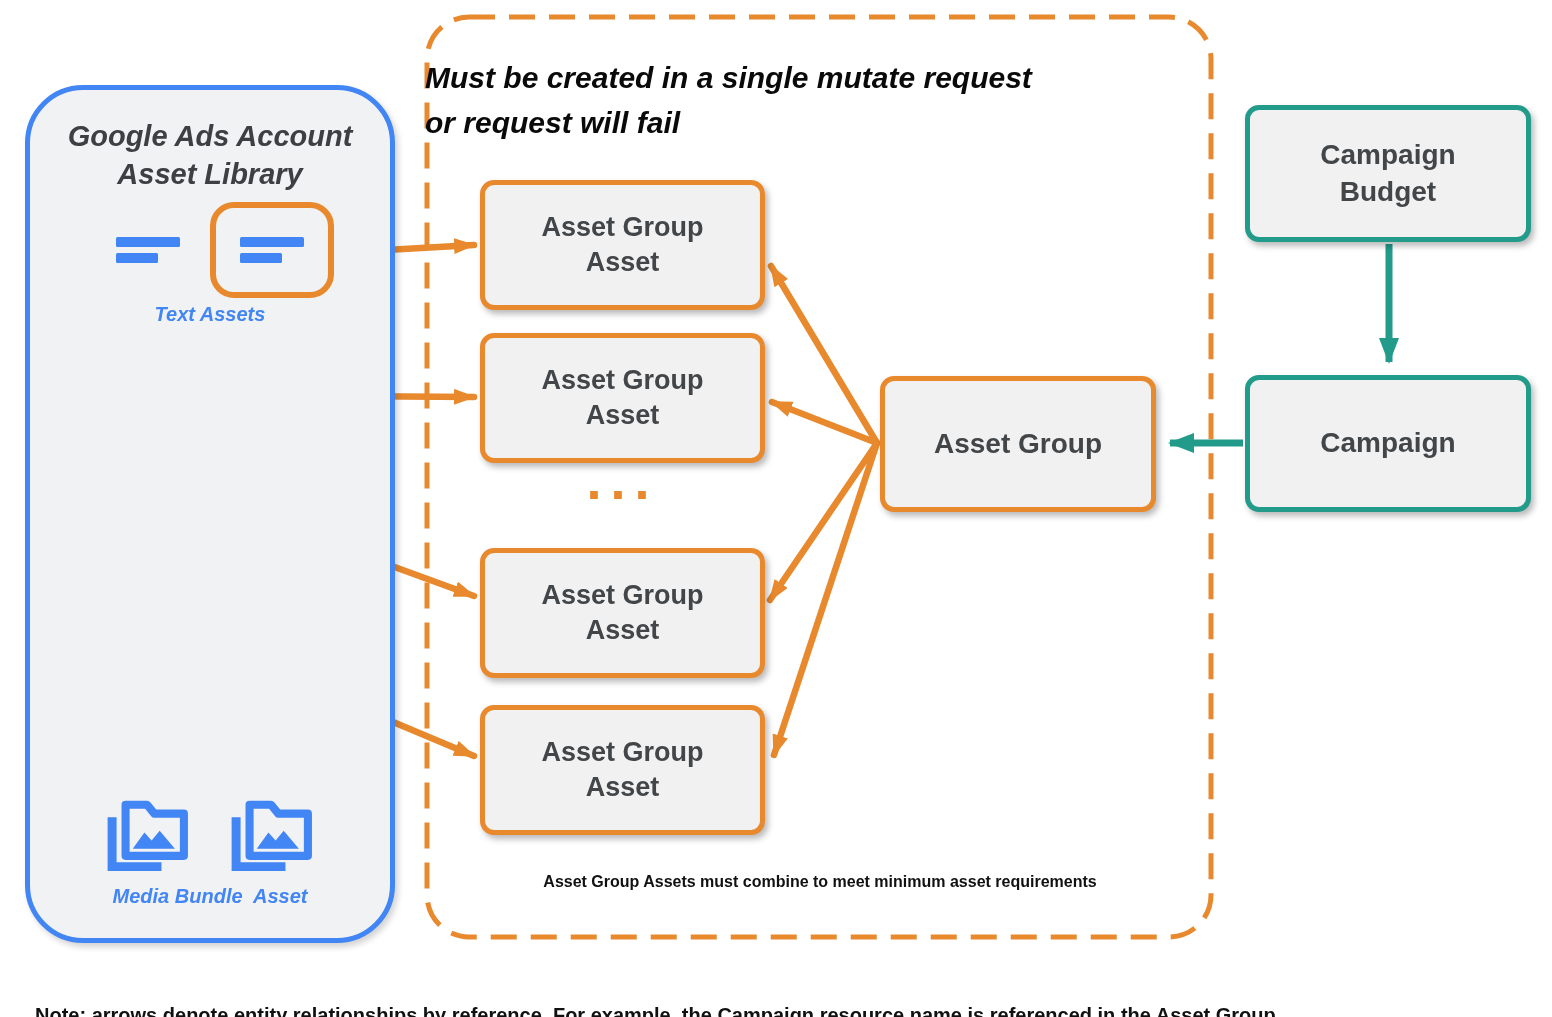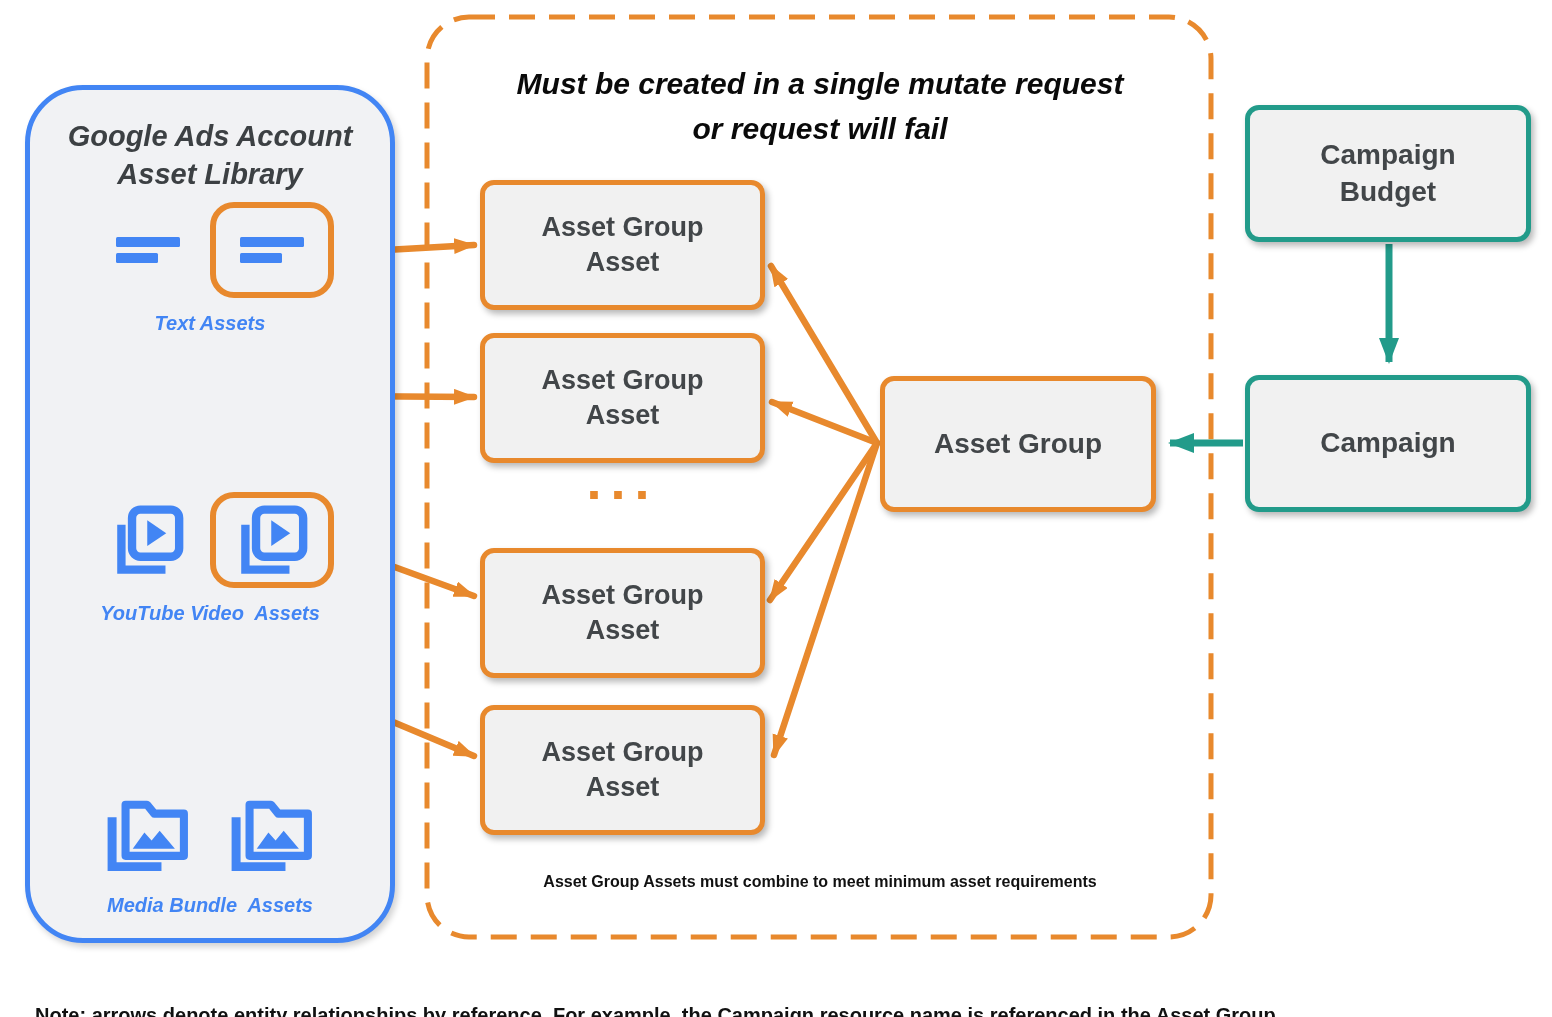--- a/index.html
+++ b/index.html
@@ -14,25 +14,25 @@
   .asset-library{position:absolute;left:25px;top:85px;width:370px;height:858px;
     background:var(--panel-bg);border:5px solid var(--blue);border-radius:58px;
     box-sizing:border-box;box-shadow:3px 4px 6px rgba(0,0,0,0.18);z-index:3;font-style:italic;}
   .lib-title{position:absolute;top:28px;left:0;width:100%;text-align:center;
     font-size:29px;font-weight:bold;color:var(--ink);line-height:1.3;white-space:pre-line;}
   .asset-row{position:absolute;left:0;width:100%;display:flex;flex-direction:column;align-items:center;}
   .icon-pair{display:flex;align-items:center;}
   .icon-slot{min-width:124px;height:96px;box-sizing:border-box;display:flex;align-items:center;
     justify-content:center;border:6px solid transparent;border-radius:24px;}
   .icon-slot.highlight{border-color:var(--orange);}
-  .row-label{margin-top:14px;font-size:20px;font-weight:bold;color:var(--blue);white-space:pre;}
+  .row-label{margin-top:5px;font-size:20px;font-weight:bold;color:var(--blue);white-space:pre;}
   .icon{color:var(--blue);}
   
   .mutate-container{position:absolute;left:425px;top:15px;width:790px;height:925px;z-index:3;}
-  .mutate-heading{position:absolute;top:46px;left:0;width:100%;text-align:center;
+  .mutate-heading{position:absolute;top:40px;left:0;width:100%;
     font-size:30px;font-weight:bold;font-style:italic;color:#0a0a0a;line-height:1.5;white-space:pre-line;}
   .aga-box{position:absolute;left:55px;width:285px;height:130px;box-sizing:border-box;
     background:var(--box-bg);border:5px solid var(--orange);border-radius:14px;
     box-shadow:3px 4px 6px rgba(0,0,0,0.28);display:flex;align-items:center;justify-content:center;
     font-size:27px;font-weight:bold;color:#424649;text-align:center;line-height:1.3;white-space:pre-line;}
   .ellipsis{position:absolute;left:55px;width:285px;top:438px;text-align:center;
     color:var(--orange);font-size:54px;font-weight:bold;letter-spacing:9px;line-height:1;}
   .mutate-footnote{position:absolute;top:858px;left:0;width:100%;text-align:center;
     font-size:16px;font-weight:bold;color:var(--note-ink);}
   
@@ -128,51 +128,36 @@
         <div class="icon-slot highlight">
           <svg class="icon" width="64" height="26">
               <use href="#sym-text"></use>
             </svg>
         </div>
       </div>
       <div class="row-label">Text Assets</div>
     </div>
 
 
-    <div class="asset-row" style="top:402px">
-      <div class="icon-pair">
-        <div class="icon-slot">
-          <svg class="icon" width="78" height="76">
-              <use href="#sym-youtube"></use>
-            </svg>
-        </div>
-        <div class="icon-slot highlight">
-          <svg class="icon" width="78" height="76">
-              <use href="#sym-youtube"></use>
-            </svg>
-        </div>
-      </div>
-      <div class="row-label">YouTube Video  Assets</div>
-    </div>
 
 
     <div class="asset-row" style="top:694px">
       <div class="icon-pair">
         <div class="icon-slot">
           <svg class="icon" width="90" height="79">
               <use href="#sym-media"></use>
             </svg>
         </div>
         <div class="icon-slot">
           <svg class="icon" width="90" height="79">
               <use href="#sym-media"></use>
             </svg>
         </div>
       </div>
-      <div class="row-label">Media Bundle  Assets</div>
+      <div class="row-label">Media Bundle  Asset</div>
     </div>
   </div>
 
   <div class="mutate-container">
     <div class="mutate-heading">Must be created in a single mutate request
 or request will fail</div>
     <div class="aga-box" style="top:165px">Asset Group
 Asset</div>
     <div class="aga-box" style="top:318px">Asset Group
 Asset</div>

